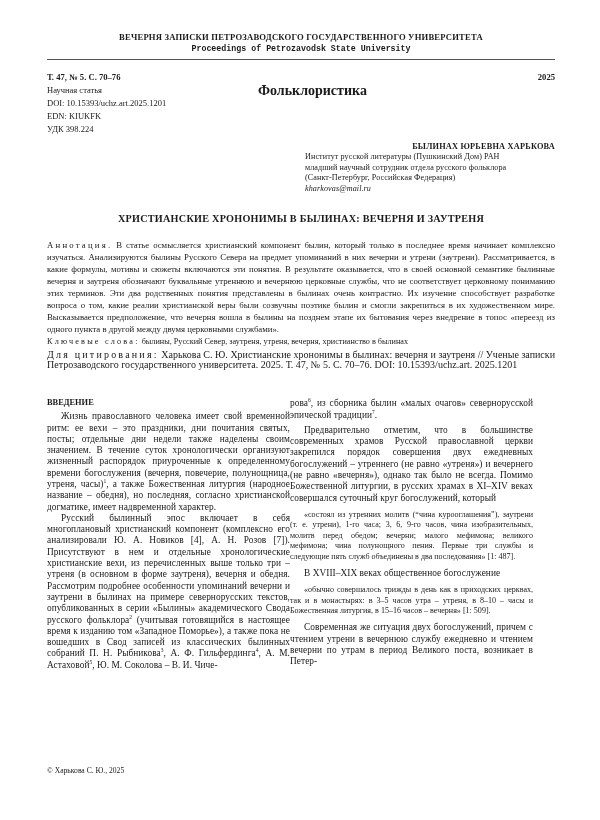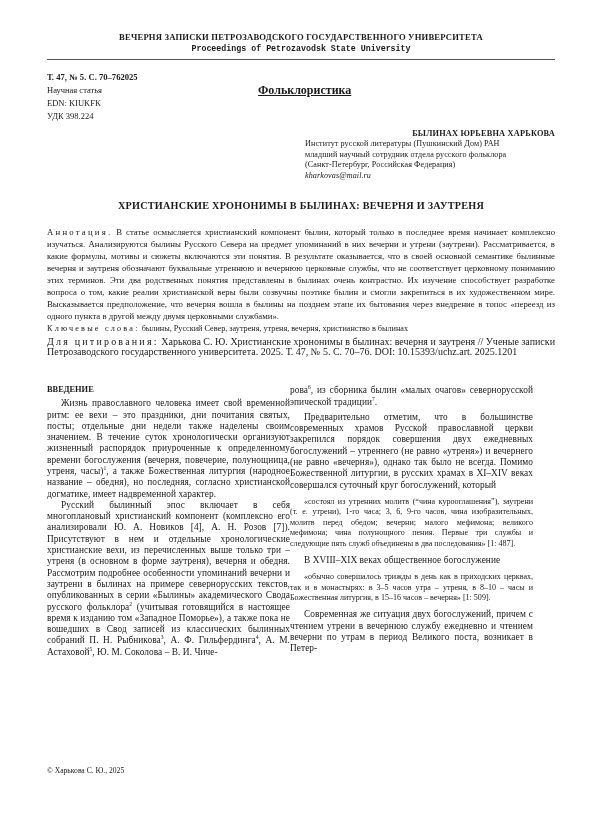--- a/index.html
+++ b/index.html
@@ -2,23 +2,23 @@
 <html><head>
 <meta charset="utf-8">
 <style>
   html, body { margin: 0; padding: 0; background: #ffffff; }
   body { width: 600px; height: 820px; position: relative; overflow: hidden;
          font-family: "Liberation Serif", "DejaVu Serif", serif; color: #1a1a1a; }
   .page { position: absolute; left: 47px; top: 28px; width: 508px; }
   .journal-ru { text-align: center; font-weight: bold; font-size: 8.6px; letter-spacing: 0.2px; line-height: 11px; margin-top: 4px; }
   .journal-en { text-align: center; font-weight: bold; font-size: 8.3px; line-height: 11px; font-family: Liberation Mono, monospace; }
   .rule { border-top: 1px solid #555; margin-top: 5px; }
-  .meta-row { display: flex; font-weight: bold; font-size: 8.6px; margin-top: 12px; }
+  .meta-row { display: flex; justify-content: space-between; font-weight: bold; font-size: 8.6px; margin-top: 12px; }
   .meta-block { position: relative; font-size: 8.5px; line-height: 13px; margin-top: 2px; }
-  .rubric { position: absolute; left: 211px; top: 0; font-weight: bold; font-size: 12px; text-decoration: underline; }
+  .rubric { position: absolute; left: 211px; top: 0; font-weight: bold; font-size: 14px; }
   .author { text-align: right; margin-top: 6px; font-weight: bold; font-size: 8.3px; letter-spacing: 0.2px; }
   .affil { margin-left: 258px; font-size: 8.1px; line-height: 10.7px; margin-top: 1px; letter-spacing: 0.1px; }
   .affil .email { font-style: italic; }
   .title { text-align: center; font-weight: bold; font-size: 10.2px; letter-spacing: 0.25px; margin-top: 18px; }
   .abstract { font-size: 8.75px; line-height: 12px; text-align: justify; margin-top: 15px; }
   .spaced { letter-spacing: 2.2px; }
   .keywords { font-size: 8.2px; line-height: 11px; margin-top: 1px; }
   .cite { font-size: 10px; line-height: 10.2px; margin-top: 3px; text-align: justify; }
   .cols { display: flex; margin-top: 28px; }
   .col { width: 243px; }
@@ -38,20 +38,21 @@
   <div class="journal-en">Proceedings of Petrozavodsk State University</div>
   <div class="rule"></div>
 
   <div class="meta-row">
     <span>Т. 47, № 5. С. 70–76</span>
     <span>2025</span>
   </div>
 
   <div class="meta-block">
     <div>Научная статья</div>
+    <div>DOI: 10.15393/uchz.art.2025.1201</div>
     <div>EDN: KIUKFK</div>
     <div>УДК 398.224</div>
     <span class="rubric">Фольклористика</span>
   </div>
 
   <div class="author">БЫЛИНАХ ЮРЬЕВНА ХАРЬКОВА</div>
   <div class="affil">
     <div>Институт русской литературы (Пушкинский Дом) РАН</div>
     <div>младший научный сотрудник отдела русского фольклора</div>
     <div>(Санкт-Петербург, Российская Федерация)</div>

